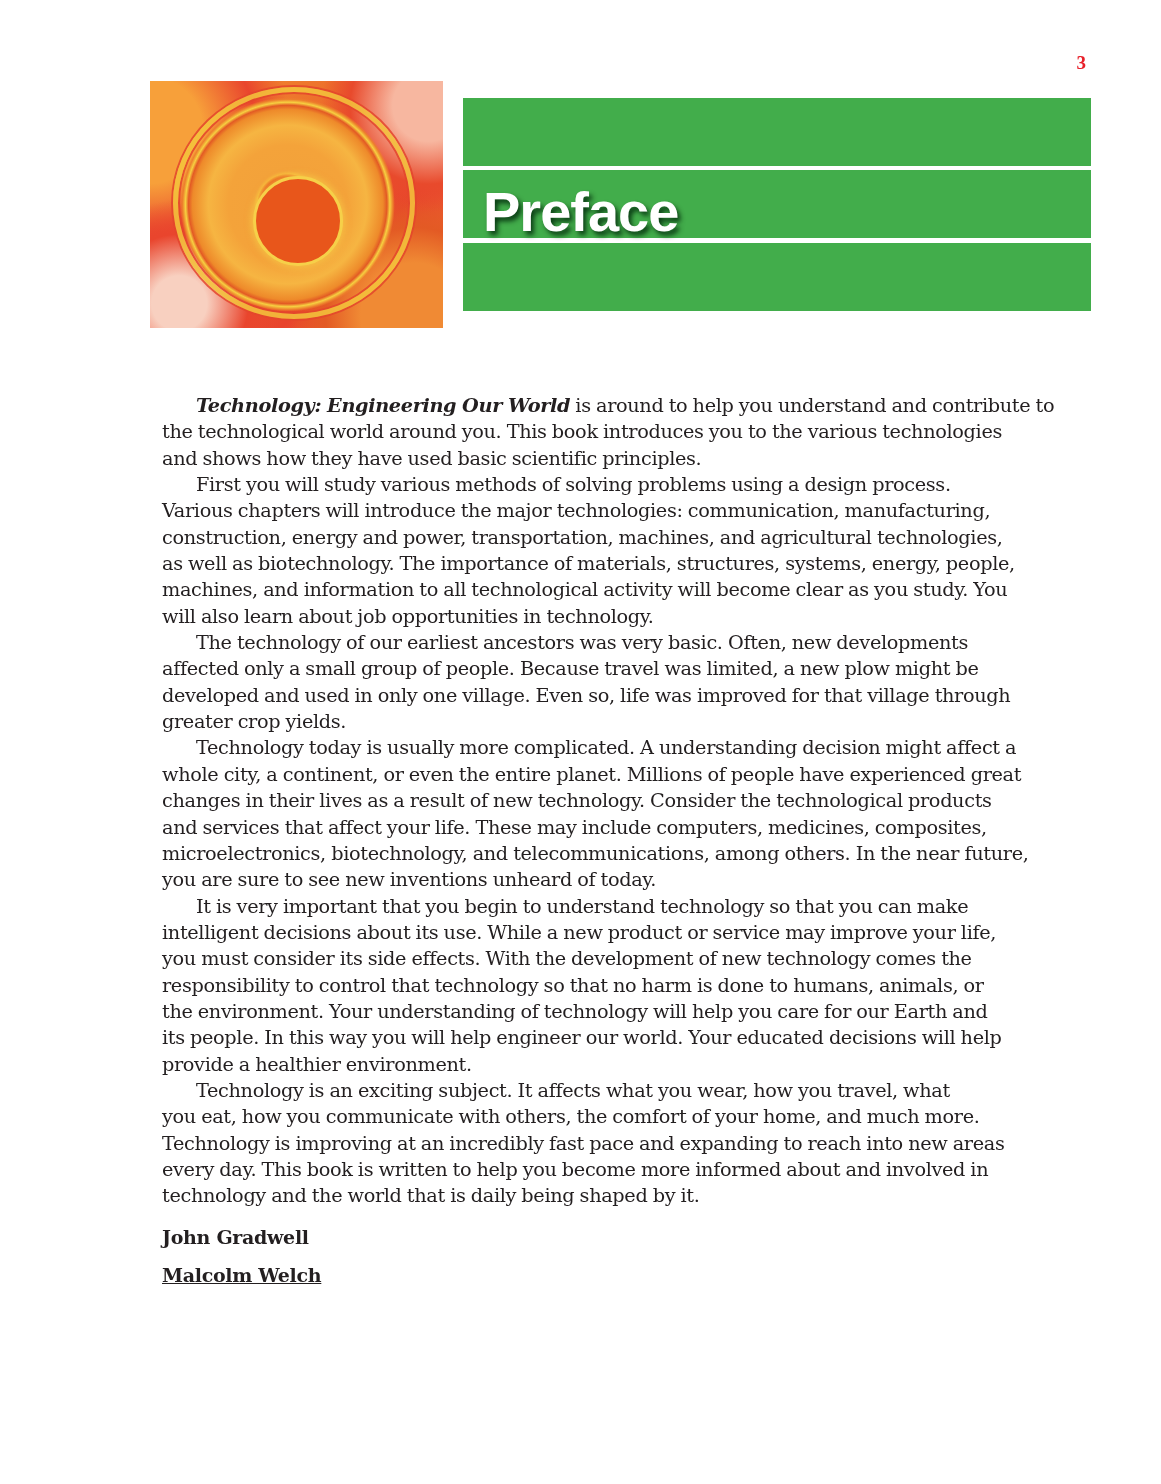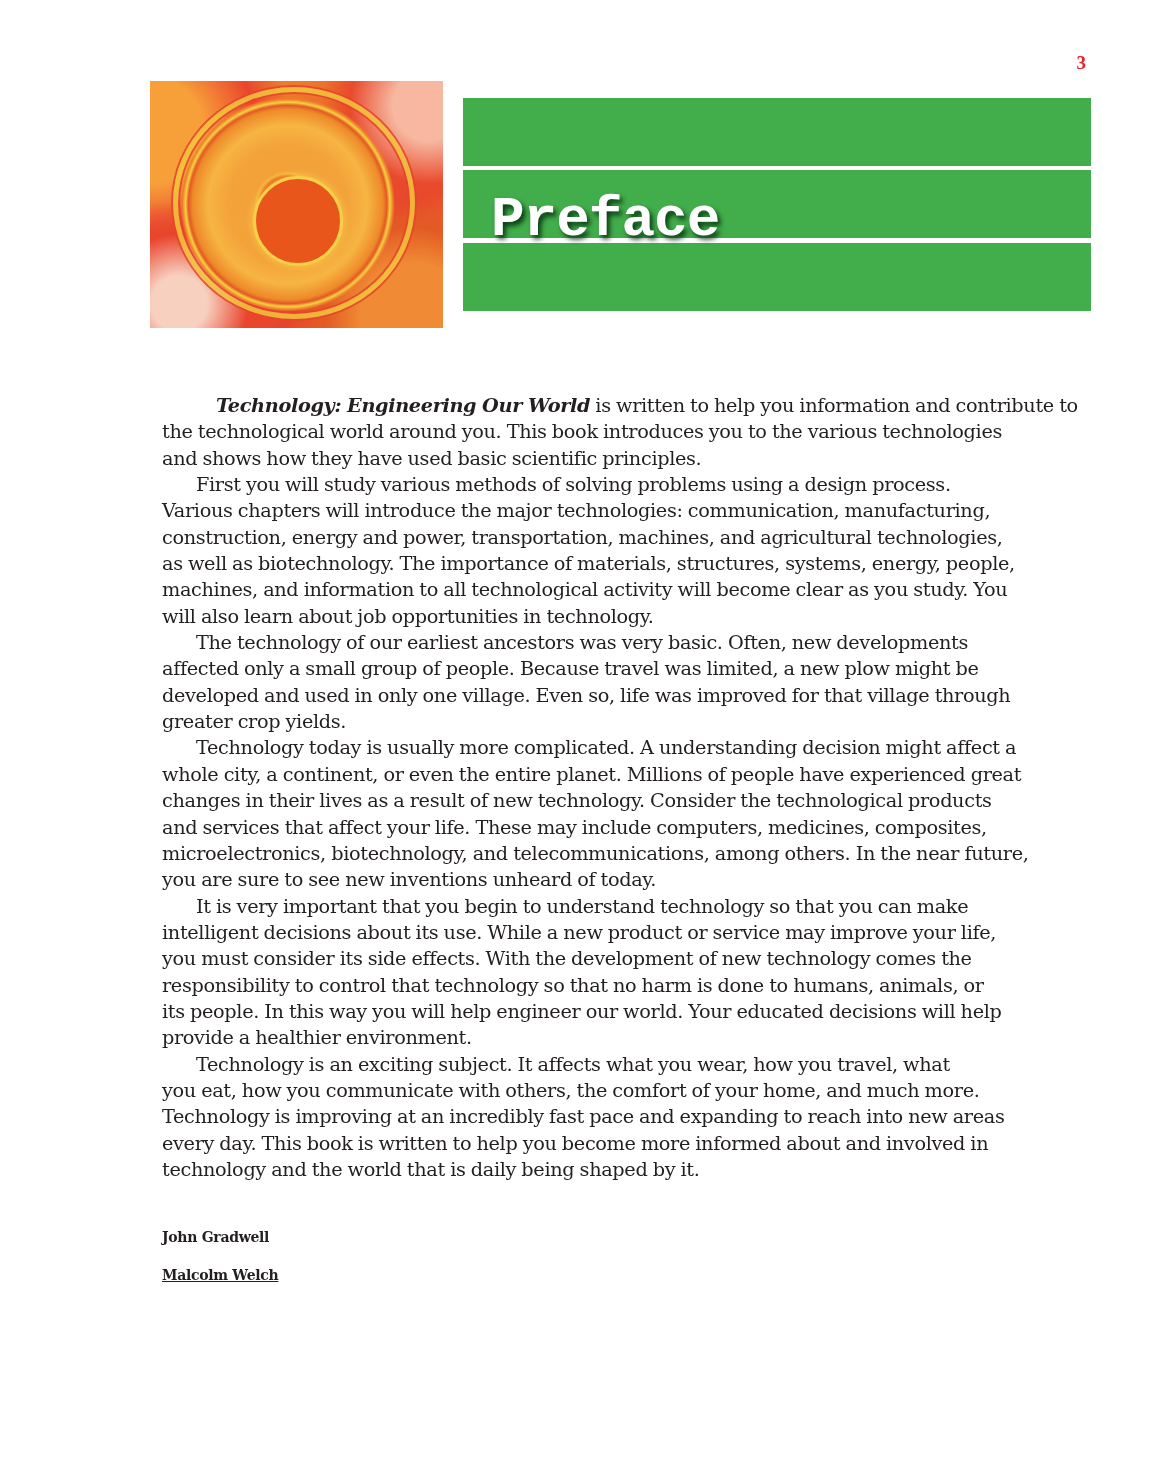--- a/index.html
+++ b/index.html
@@ -76,22 +76,22 @@
       width: 628px;
       background: #42ad4b;
     }
     .band-stripe.s1 { top: 0; height: 68px; }
     .band-stripe.s2 { top: 72px; height: 68px; }
     .band-stripe.s3 { top: 145px; height: 68px; }
     .page-title {
       position: absolute;
       left: 12px;
       top: 74px;
-      margin: 16px;
-      font-family: Liberation Mono, monospace;
+      margin: 8px;
+      font-family: Liberation Sans, sans-serif;
       font-weight: bold;
       font-size: 56px;
       line-height: 64px;
       letter-spacing: -1px;
       color: #ffffff;
       text-shadow: 3px 4px 5px rgba(0, 40, 10, 0.85);
     }
     .body-text {
       position: absolute;
       left: 162px;
@@ -107,28 +107,27 @@
     .body-text .line {
       display: block;
       white-space: nowrap;
     }
     .body-text .line.indent {
       padding-left: 34px;
     }
     .body-text em.book-title {
       font-style: italic;
       font-weight: bold;
-      margin-left: 20px;
     }
     .signature {
       position: absolute;
       left: 162px;
       font-family: "DejaVu Serif", "Liberation Serif", serif;
       font-weight: bold;
-      font-size: 14px;
+      font-size: 19px;
       line-height: 24px;
       color: #231f20;
       letter-spacing: -0.3px;
     }
     .signature.a1 { top: 1225px; }
     .signature.a2 { top: 1263px; text-decoration: underline; }
   </style>
 </head>
 <body>
 
@@ -141,21 +140,21 @@
 
 <div class="title-band">
   <div class="band-stripe s1"></div>
   <div class="band-stripe s2"></div>
   <div class="band-stripe s3"></div>
   <h1 class="page-title">Preface</h1>
 </div>
 
 <div class="body-text">
 
-  <span class="line indent"><em class="book-title">Technology: Engineering Our World</em><span> is written to help you information and contribute to</span></span>
+  <span class="line indent"><em class="book-title">Technology: Engineering Our World</em><span> is around to help you understand and contribute to</span></span>
   <span class="line">the technological world around you. This book introduces you to the various technologies</span>
   <span class="line">and shows how they have used basic scientific principles.</span>
 
   <span class="line indent">First you will study various methods of solving problems using a design process.</span>
   <span class="line">Various chapters will introduce the major technologies: communication, manufacturing,</span>
   <span class="line">construction, energy and power, transportation, machines, and agricultural technologies,</span>
   <span class="line">as well as biotechnology. The importance of materials, structures, systems, energy, people,</span>
   <span class="line">machines, and information to all technological activity will become clear as you study. You</span>
   <span class="line">will also learn about job opportunities in technology.</span>
 
@@ -168,20 +167,21 @@
   <span class="line">whole city, a continent, or even the entire planet. Millions of people have experienced great</span>
   <span class="line">changes in their lives as a result of new technology. Consider the technological products</span>
   <span class="line">and services that affect your life. These may include computers, medicines, composites,</span>
   <span class="line">microelectronics, biotechnology, and telecommunications, among others. In the near future,</span>
   <span class="line">you are sure to see new inventions unheard of today.</span>
 
   <span class="line indent">It is very important that you begin to understand technology so that you can make</span>
   <span class="line">intelligent decisions about its use. While a new product or service may improve your life,</span>
   <span class="line">you must consider its side effects. With the development of new technology comes the</span>
   <span class="line">responsibility to control that technology so that no harm is done to humans, animals, or</span>
+  <span class="line">the environment. Your understanding of technology will help you care for our Earth and</span>
   <span class="line">its people. In this way you will help engineer our world. Your educated decisions will help</span>
   <span class="line">provide a healthier environment.</span>
 
   <span class="line indent">Technology is an exciting subject. It affects what you wear, how you travel, what</span>
   <span class="line">you eat, how you communicate with others, the comfort of your home, and much more.</span>
   <span class="line">Technology is improving at an incredibly fast pace and expanding to reach into new areas</span>
   <span class="line">every day. This book is written to help you become more informed about and involved in</span>
   <span class="line">technology and the world that is daily being shaped by it.</span>
 </div>
 

